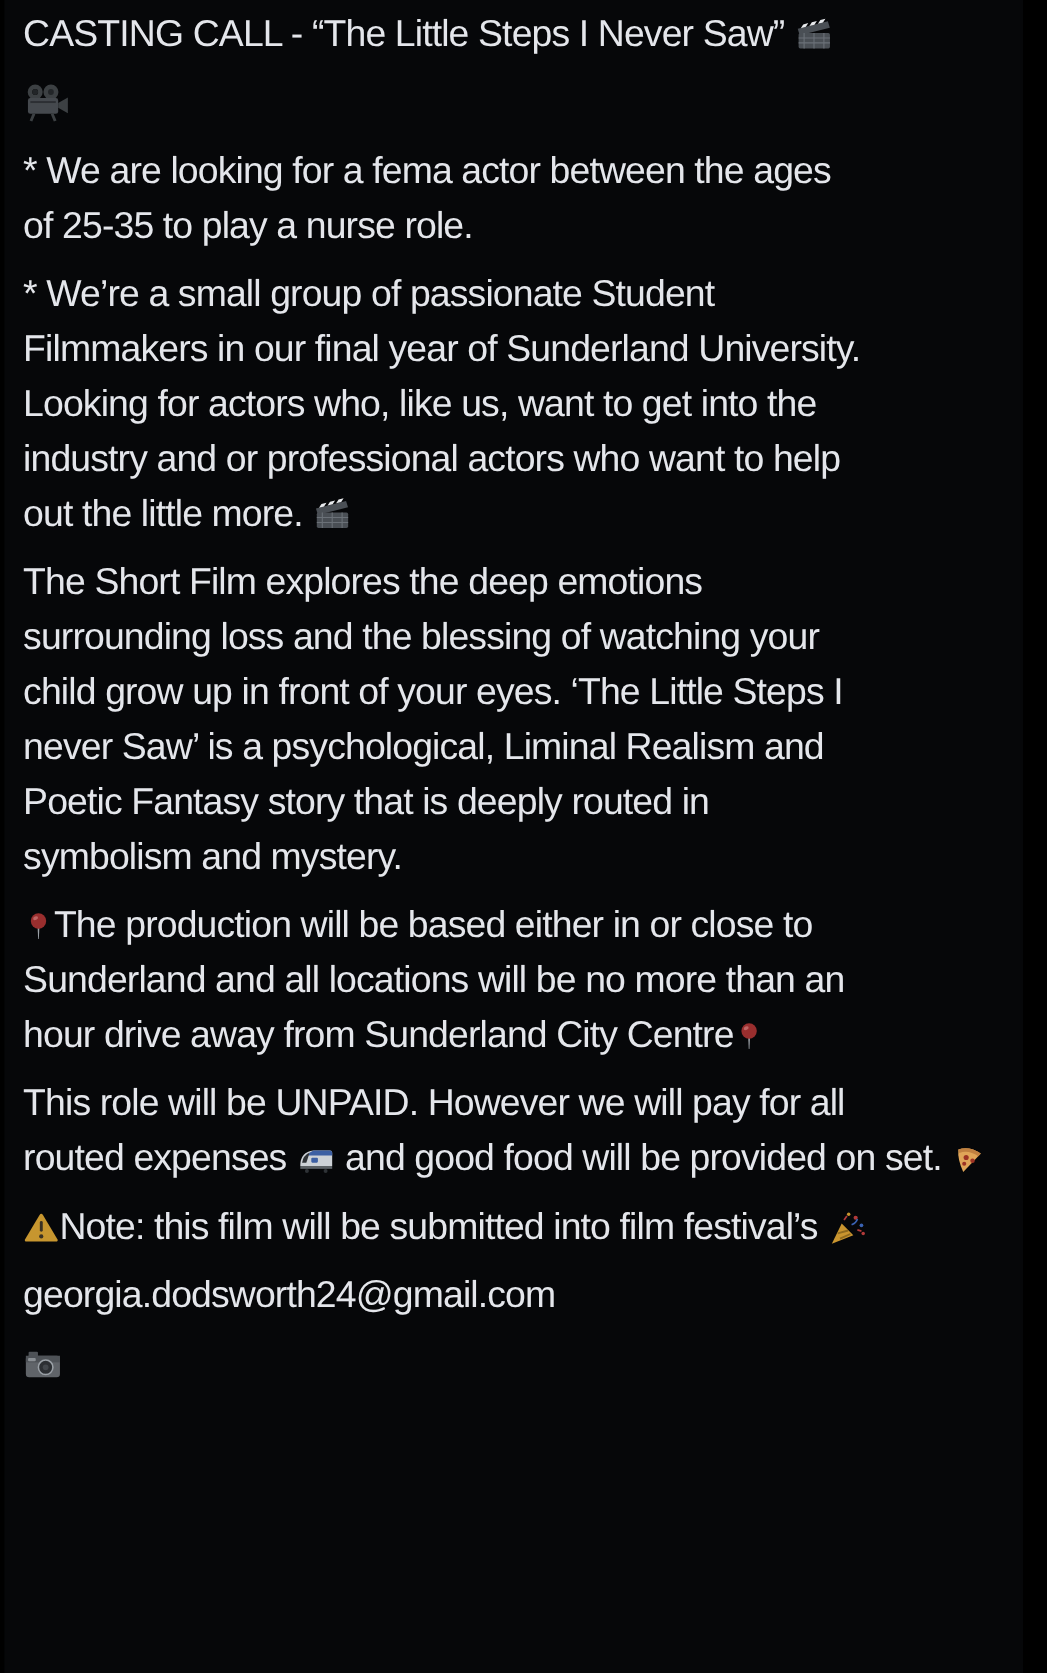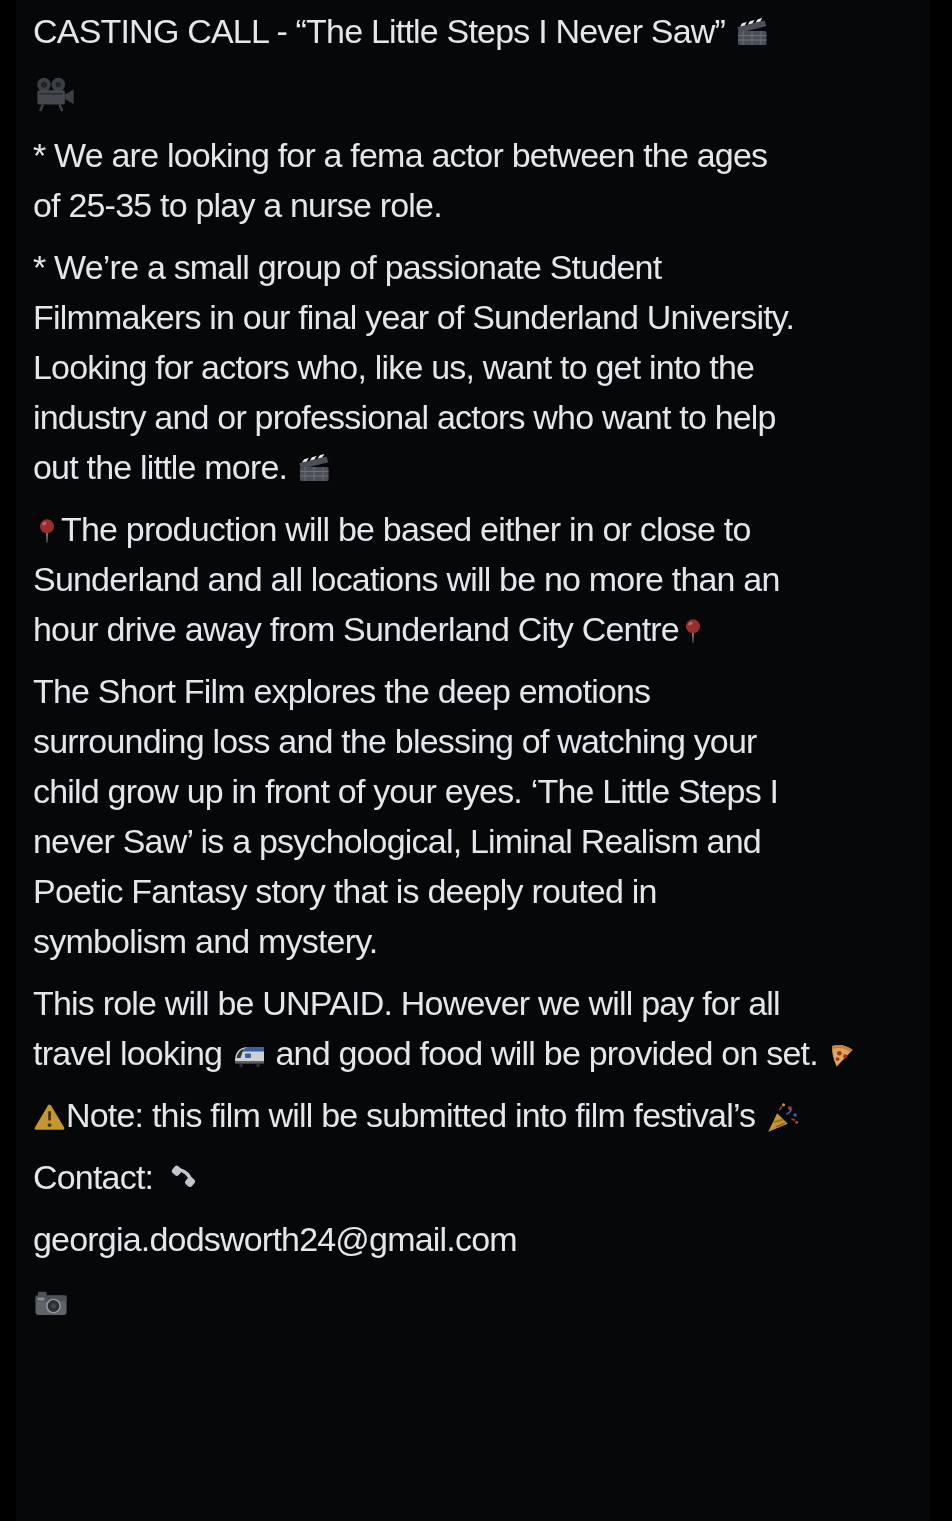--- a/index.html
+++ b/index.html
@@ -3,21 +3,21 @@
 <meta charset="utf-8">
 <style>
   html, body { margin: 0; padding: 0; }
   body {
     width: 952px; height: 1521px;
     overflow: hidden;
     background: #000000;
     font-family: "Liberation Sans", "DejaVu Sans", sans-serif;
   }
   .post {
-    position: absolute; left: 16px; top: 0;
+    position: absolute; left: 4px; top: 0;
     width: 930px; height: 1521px;
     background: #060709;
     box-sizing: border-box;
     padding: 6px 0 0 17px;
     color: #e4e6eb;
     font-size: 34px;
     line-height: 50px;
     letter-spacing: -0.8px;
     font-weight: 400;
   }
@@ -147,62 +147,57 @@
     <span class="ln">* We’re a small group of passionate Student</span>
     <span class="ln">Filmmakers in our final year of Sunderland University.</span>
     <span class="ln">Looking for actors who, like us, want to get into the</span>
     <span class="ln">industry and or professional actors who want to help</span>
     <span class="ln"><span>out the little more. </span><svg class="e e-clap">
           <use href="#e-clap"></use>
         </svg></span>
   </p>
 
   <p class="para">
+    <span class="ln">The Short Film explores the deep emotions</span>
+    <span class="ln">surrounding loss and the blessing of watching your</span>
+    <span class="ln">child grow up in front of your eyes. ‘The Little Steps I</span>
+    <span class="ln">never Saw’ is a psychological, Liminal Realism and</span>
+    <span class="ln">Poetic Fantasy story that is deeply routed in</span>
+    <span class="ln">symbolism and mystery.</span>
+  </p>
+
+  <p class="para">
     <span class="ln"><svg class="e e-pin">
           <use href="#e-pin"></use>
         </svg><span>The production will be based either in or close to</span></span>
     <span class="ln">Sunderland and all locations will be no more than an</span>
     <span class="ln"><span>hour drive away from Sunderland City Centre</span><svg class="e e-pin">
           <use href="#e-pin"></use>
         </svg></span>
   </p>
 
   <p class="para">
-    <span class="ln">The Short Film explores the deep emotions</span>
-    <span class="ln">surrounding loss and the blessing of watching your</span>
-    <span class="ln">child grow up in front of your eyes. ‘The Little Steps I</span>
-    <span class="ln">never Saw’ is a psychological, Liminal Realism and</span>
-    <span class="ln">Poetic Fantasy story that is deeply routed in</span>
-    <span class="ln">symbolism and mystery.</span>
-  </p>
-
-  <p class="para">
     <span class="ln">This role will be UNPAID. However we will pay for all</span>
-    <span class="ln"><span>travel looking </span><svg class="e e-train">
+    <span class="ln"><span>routed expenses </span><svg class="e e-train">
           <use href="#e-train"></use>
         </svg><span> and good food will be provided on</span></span>
     <span class="ln"><span>set. </span><svg class="e e-pizza">
           <use href="#e-pizza"></use>
         </svg></span>
   </p>
 
   <p class="para">
     <span class="ln"><svg class="e e-warn">
           <use href="#e-warn"></use>
         </svg><span>Note: this film will be submitted into film festival’s</span></span>
     <span class="ln"><svg class="e e-popper">
           <use href="#e-popper"></use>
         </svg></span>
   </p>
 
-  <p class="para">
-    <span class="ln"><span>Contact: </span><svg class="e e-phone">
-          <use href="#e-phone"></use>
-        </svg></span>
-  </p>
 
   <p class="para">
     <span class="ln">georgia.dodsworth24@gmail.com</span>
   </p>
 
 
   <p class="para">
     <span class="ln"><svg class="e e-camera">
           <use href="#e-camera"></use>
         </svg></span>

